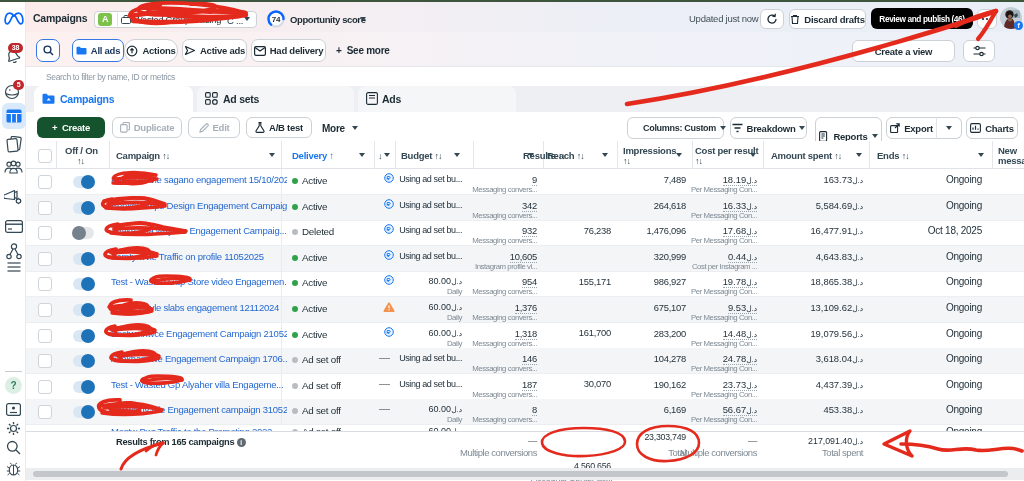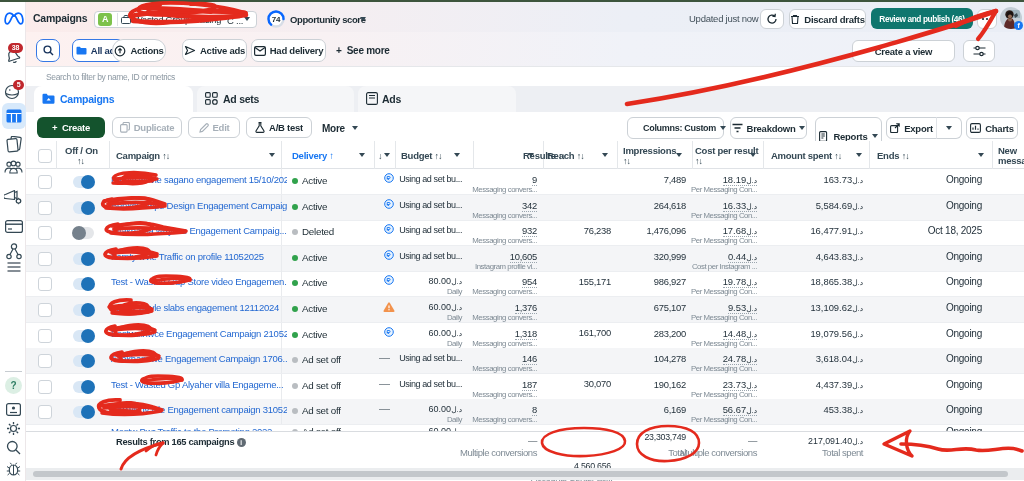--- a/index.html
+++ b/index.html
@@ -88,21 +88,21 @@
         <path d="M10 6a4 4 0 1 1-1.2-2.8" fill="none" stroke="#1c2b33" stroke-width="1.3"></path>
         <path d="M9.3 0.8 L9 3.4 L6.4 3" fill="none" stroke="#1c2b33" stroke-width="1.3"></path>
       </svg>
   </div>
   <div class="btn" style="left:789px;top:9px;width:77px;height:20px;font-size:9.5px;">
     <svg width="10" height="11" viewBox="0 0 10 11">
         <path d="M1 2.5h8M3.5 2.5V1.5h3v1M2 2.5l.5 7h5l.5-7" fill="none" stroke="#1c2b33" stroke-width="1.1"></path>
       </svg>
     <span>Discard drafts</span>
   </div>
-  <div class="btn" style="left:871px;top:8px;width:102px;height:21px;background:#0f766e;border:none;color:#fff;font-size:8.3px;letter-spacing:-0.4px;">Review and publish (46)</div>
+  <div class="btn" style="left:871px;top:8px;width:102px;height:21px;background:#000000;border:none;color:#fff;font-size:8.3px;letter-spacing:-0.4px;">Review and publish (46)</div>
   <div class="btn" style="left:977px;top:9px;width:20px;height:20px;">
       <svg width="12" height="4" viewBox="0 0 12 4">
         <circle cx="2" cy="2" r="1.1" fill="#1c2b33"></circle>
         <circle cx="6" cy="2" r="1.1" fill="#1c2b33"></circle>
         <circle cx="10" cy="2" r="1.1" fill="#1c2b33"></circle>
       </svg>
     </div>
   <svg class="abs" style="left:1000px;top:7px;" width="22" height="22" viewBox="0 0 22 22">
     <defs>
         <clipPath id="avc">
@@ -127,21 +127,21 @@
         <circle cx="4.5" cy="4.5" r="3.4" fill="none" stroke="#17335c" stroke-width="1.4"></circle>
         <path d="M7 7l3 3" stroke="#17335c" stroke-width="1.4"></path>
       </svg>
   </div>
   <div class="chip" style="left:72px;width:52px;border-color:#3578e5;color:#17335c;">
     <svg width="11" height="10" viewBox="0 0 11 10">
         <path d="M0.5 1.8a1 1 0 0 1 1-1h2.4l1 1.3h4.6a1 1 0 0 1 1 1v4.4a1 1 0 0 1-1 1H1.5a1 1 0 0 1-1-1z" fill="#1877f2"></path>
       </svg>
     <span>All ads</span>
   </div>
-  <div class="chip" style="left:112px;width:54px;border-radius:11px;">
+  <div class="chip" style="left:124px;width:54px;border-radius:11px;">
     <svg width="12" height="12" viewBox="0 0 12 12">
         <circle cx="6" cy="6" r="4.8" fill="none" stroke="#1c2b33" stroke-width="1.2"></circle>
         <path d="M6 8.3V3.9M4.3 5.4 6 3.7l1.7 1.7" fill="none" stroke="#1c2b33" stroke-width="1.2"></path>
       </svg>
     <span>Actions</span>
   </div>
   <div class="chip" style="left:182px;width:65px;">
     <svg width="12" height="11" viewBox="0 0 12 11">
         <path d="M1.5 1.5 10.5 5.5 1.5 9.5 3.5 5.5z" fill="none" stroke="#1c2b33" stroke-width="1.2" stroke-linejoin="round"></path>
       </svg>

